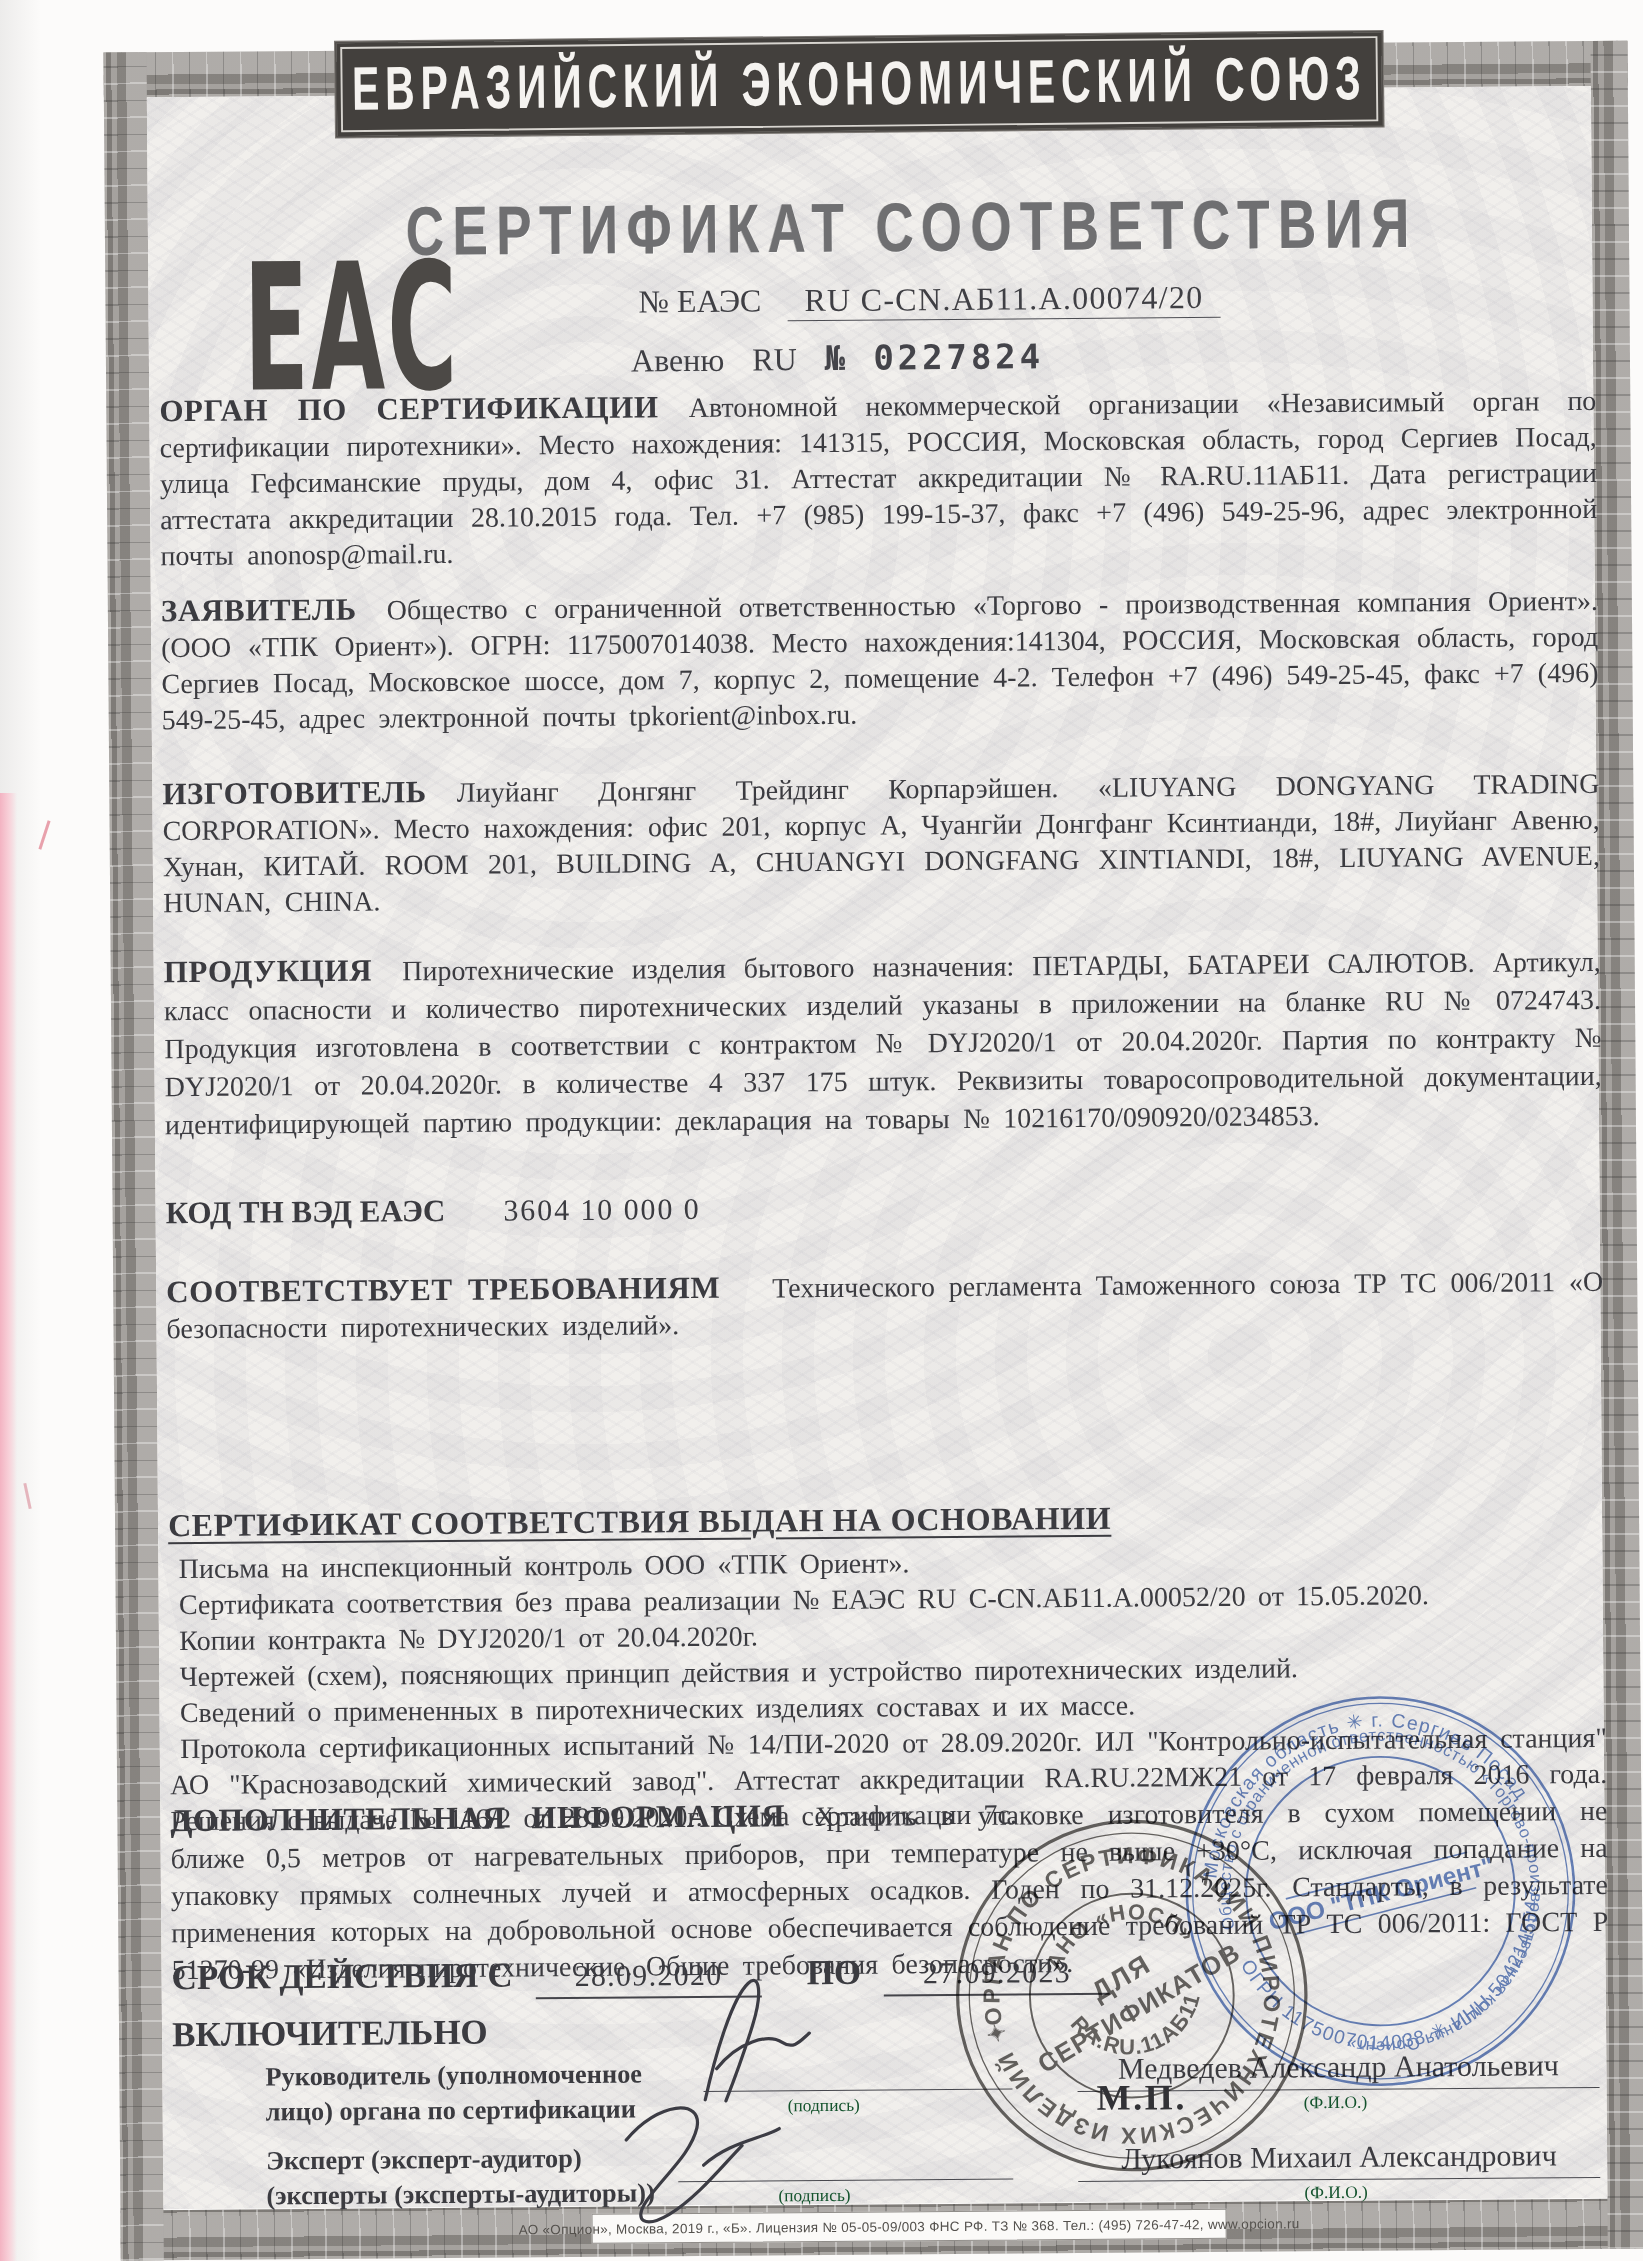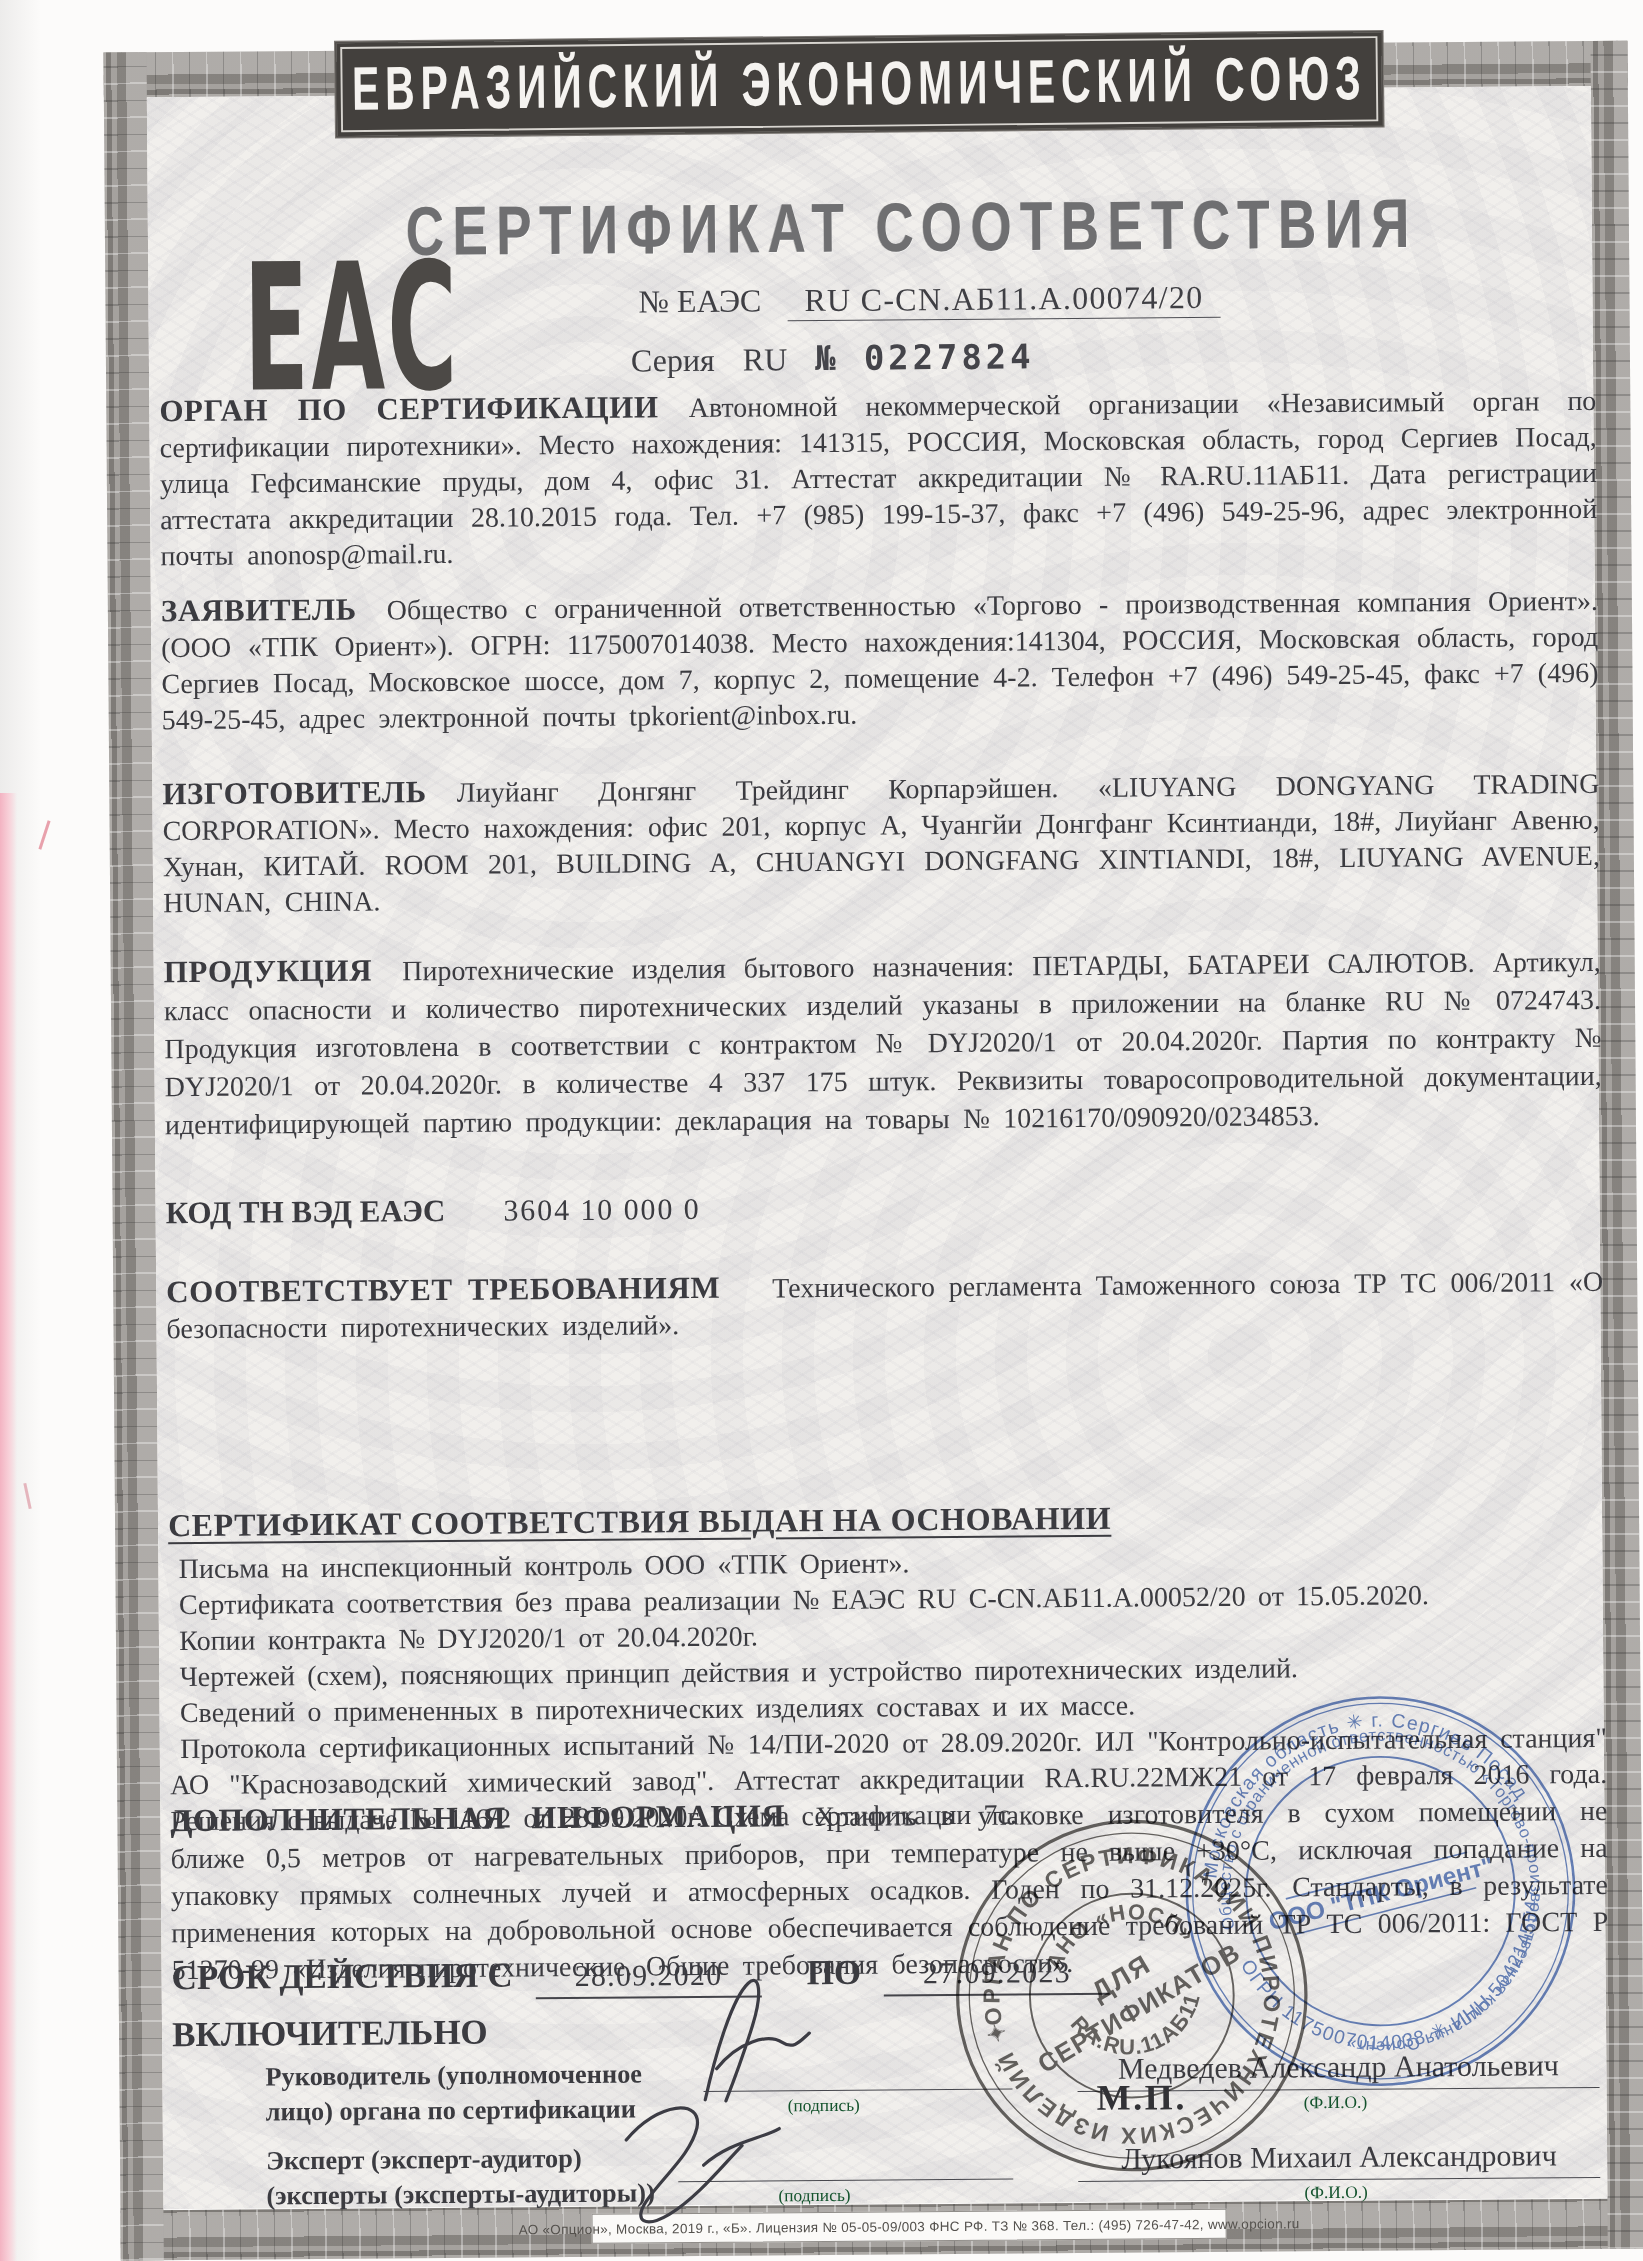--- a/index.html
+++ b/index.html
@@ -168,21 +168,21 @@
     <div class="union-plate">
       <span>ЕВРАЗИЙСКИЙ ЭКОНОМИЧЕСКИЙ СОЮЗ</span>
     </div>
     <div class="eac">EAC</div>
     <div class="doc-title">СЕРТИФИКАТ СООТВЕТСТВИЯ</div>
 
     <div class="num-line">
       <span class="lab">№ ЕАЭС</span><span class="val">RU С-CN.АБ11.А.00074/20</span>
     </div>
     <div class="series-line">
-      <span>Серия</span>
+      <span>Авеню</span>
       <span>RU</span>
       <span class="blank-num">№ 0227824</span>
     </div>
 
     <div class="sec" id="sec-org">
       <span class="lbl">ОРГАН ПО СЕРТИФИКАЦИИ</span><span>Автономной некоммерческой организации «Независимый орган по сертификации пиротехники». Место нахождения: 141315, РОССИЯ, Московская область, город Сергиев Посад, улица Гефсиманские пруды, дом 4, офис 31. Аттестат аккредитации № RA.RU.11АБ11. Дата регистрации аттестата аккредитации 28.10.2015 года. Тел. +7 (985) 199-15-37, факс +7 (496) 549-25-96, адрес электронной почты anonosp@mail.ru.</span>
     </div>
 
     <div class="sec" id="sec-app">
       <span class="lbl">ЗАЯВИТЕЛЬ</span><span>Общество с ограниченной ответственностью «Торгово - производственная компания Ориент». (ООО «ТПК Ориент»). ОГРН: 1175007014038. Место нахождения:141304, РОССИЯ, Московская область, город Сергиев Посад, Московское шоссе, дом 7, корпус 2, помещение 4-2. Телефон +7 (496) 549-25-45, факс +7 (496) 549-25-45, адрес электронной почты tpkorient@inbox.ru.</span>

